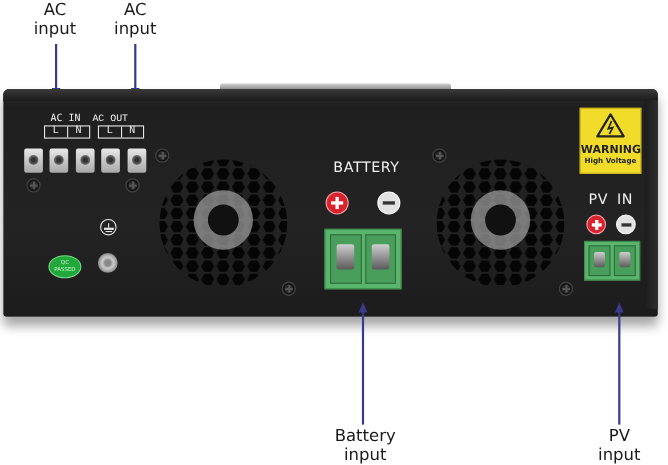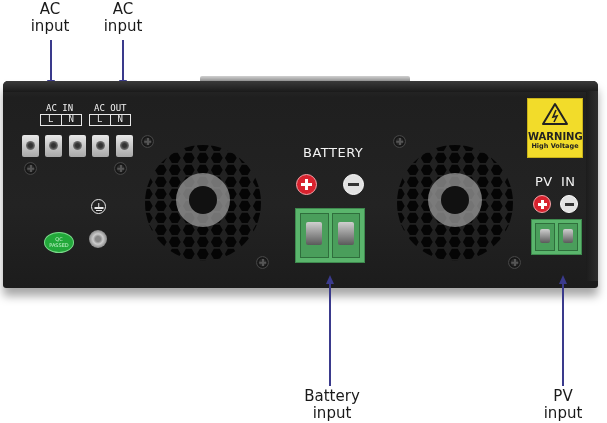--- a/index.html
+++ b/index.html
@@ -158,21 +158,21 @@
 <div class="arrow-line" style="left:122px; top:40px; height:42px;"></div>
 <div class="arrow-head-down" style="left:119px; top:80px;"></div>
 
 <div class="top-lip"></div>
 <div class="device">
   <div class="device-top-band"></div>
   <div class="device-right-edge"></div>
 </div>
 
 <div class="panel-label" style="left:46px; top:103px;">AC IN</div>
-<div class="panel-label" style="left:94px; top:103px;">AC OUT</div>
+<div class="panel-label" style="left:84px; top:103px;font-family:Liberation Mono, monospace;">AC OUT</div>
 <div class="ln-box" style="left:40px; top:114px; width:42px;">
   <span>L</span>
   <span>N</span>
 </div>
 <div class="ln-box" style="left:89px; top:114px; width:42px;">
   <span>L</span>
   <span>N</span>
 </div>
 
 <div class="terminal" style="left:22px;"></div>

